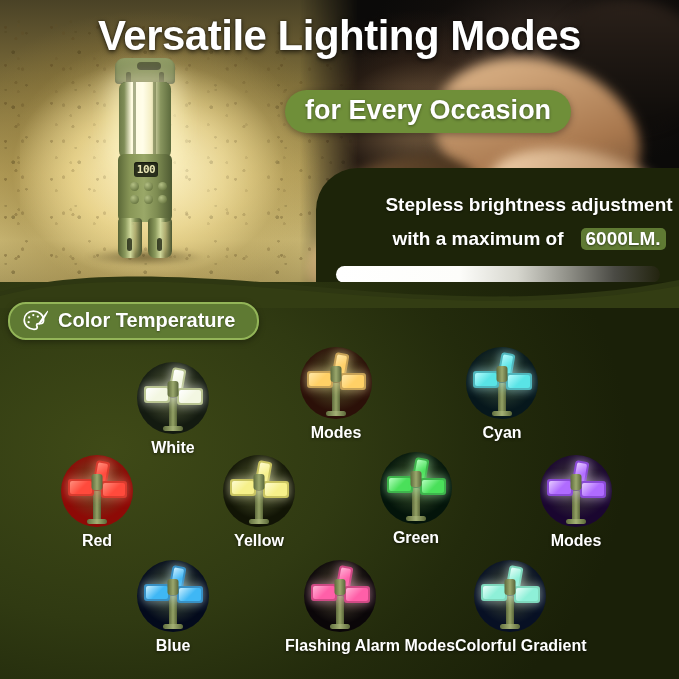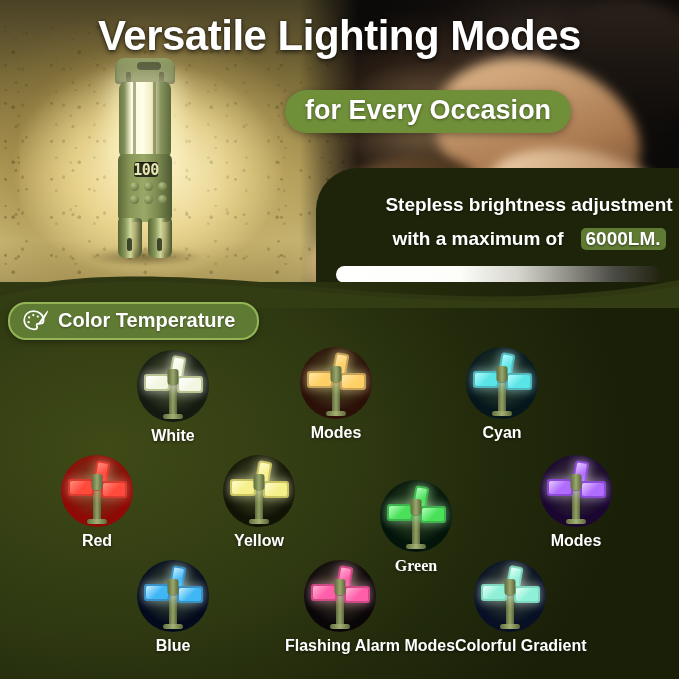--- a/index.html
+++ b/index.html
@@ -112,21 +112,21 @@
     background: linear-gradient(90deg,#5c6938 0%,#889657 22%,#9aa868 48%,#7e8c52 72%,#4e5a32 100%);
     border-radius: 6px;
   }
   .lan-screen {
     position: absolute; left: 16px; top: 8px; width: 24px; height: 15px;
     background: #2a2f1c; border-radius: 3px;
     display: flex; align-items: center; justify-content: center;
     box-shadow: inset 0 1px 2px rgba(0,0,0,.6);
   }
   .lan-screen span {
-    color: #e8e5b4; font-size: 15px; font-weight: bold;
+    color: #e8e5b4; font-size: 11px; font-weight: bold;
     font-family: "DejaVu Sans Mono", monospace; letter-spacing: -.5px;
   }
   .lan-keys {
     position: absolute; left: 12px; top: 28px;
     display: grid; grid-template-columns: repeat(3, 9px); grid-template-rows: repeat(2, 9px);
     gap: 4px 5px;
   }
   .lan-key { width: 9px; height: 9px; border-radius: 50%; background: radial-gradient(circle at 35% 30%, #b4c084, #6f7d47 70%, #4c5730); }
   .lan-legs { position: absolute; left: 11px; top: 160px; width: 54px; height: 40px; }
   .lan-leg {
@@ -365,21 +365,21 @@
       <path d="M10.5,1.2 C4.9,1.2 1.2,5.1 1.2,10 C1.2,15.3 5.6,19.4 11,19.4 C13.2,19.4 14.2,18.4 14.2,17.2 C14.2,16.3 13.6,15.8 13.6,15.0 C13.6,14.2 14.3,13.6 15.3,13.6 L17.1,13.6 C19.3,13.6 20.6,12.1 20.6,9.9 C20.6,5.1 16.2,1.2 10.5,1.2 Z" fill="none" stroke="#ffffff" stroke-width="1.7"></path>
       <circle cx="6.2" cy="7.4" r="1.15" fill="#ffffff"></circle>
       <circle cx="10.3" cy="5.1" r="1.15" fill="#ffffff"></circle>
       <circle cx="14.8" cy="6.6" r="1.15" fill="#ffffff"></circle>
       <circle cx="5.6" cy="12.2" r="1.15" fill="#ffffff"></circle>
       <path d="M24.3,1.0 C21.5,4.4 18.0,9.0 15.4,13.3 C14.9,14.1 16.3,15.0 16.9,14.3 C20.2,10.6 23.2,5.6 24.9,1.9 C25.2,1.2 24.7,0.6 24.3,1.0 Z" fill="#ffffff"></path>
     </svg>
     <span class="label">Color Temperature</span>
   </div>
 
-  <div class="swatch" style="left:118px; top:350px;">
+  <div class="swatch" style="left:118px; top:362px;">
       <div class="bulb" style="background: radial-gradient(circle at 50% 42%, rgba(255, 255, 255, 0.2) 0%, rgb(19, 26, 16) 62%, rgb(19, 26, 16) 100%);">
         <div class="pole"></div>
         <div class="foot"></div>
         <div class="panel top" style="background: rgb(185, 196, 146); box-shadow: rgba(255, 255, 255, 0.4) 0px 0px 9px 2px;">
           <div class="lens" style="background: linear-gradient(135deg, rgb(255, 255, 255) 0%, rgb(243, 247, 226) 55%, rgb(243, 247, 226) 100%);"></div>
         </div>
         <div class="panel left" style="background: rgb(185, 196, 146); box-shadow: rgba(255, 255, 255, 0.4) 0px 0px 9px 2px;">
           <div class="lens" style="background: linear-gradient(135deg, rgb(255, 255, 255) 0%, rgb(243, 247, 226) 55%, rgb(243, 247, 226) 100%);"></div>
         </div>
         <div class="panel right" style="background: rgb(185, 196, 146); box-shadow: rgba(255, 255, 255, 0.4) 0px 0px 9px 2px;">
@@ -451,21 +451,21 @@
         <div class="panel left" style="background: rgb(201, 196, 97); box-shadow: rgba(253, 251, 208, 0.4) 0px 0px 9px 2px;">
           <div class="lens" style="background: linear-gradient(135deg, rgb(253, 251, 208) 0%, rgb(246, 240, 138) 55%, rgb(246, 240, 138) 100%);"></div>
         </div>
         <div class="panel right" style="background: rgb(201, 196, 97); box-shadow: rgba(253, 251, 208, 0.4) 0px 0px 9px 2px;">
           <div class="lens" style="background: linear-gradient(135deg, rgb(253, 251, 208) 0%, rgb(246, 240, 138) 55%, rgb(246, 240, 138) 100%);"></div>
         </div>
         <div class="hub"></div>
       </div>
       <div class="cap">Yellow</div>
     </div>
-  <div class="swatch" style="left:361px; top:480px;font-family:Liberation Serif, serif;">
+  <div class="swatch" style="left:361px; top:452px;">
       <div class="bulb" style="background: radial-gradient(circle at 50% 42%, rgba(180, 255, 190, 0.2) 0%, rgb(3, 20, 10) 62%, rgb(3, 20, 10) 100%);">
         <div class="pole"></div>
         <div class="foot"></div>
         <div class="panel top" style="background: rgb(62, 180, 76); box-shadow: rgba(180, 255, 190, 0.4) 0px 0px 9px 2px;">
           <div class="lens" style="background: linear-gradient(135deg, rgb(180, 255, 190) 0%, rgb(74, 224, 90) 55%, rgb(74, 224, 90) 100%);"></div>
         </div>
         <div class="panel left" style="background: rgb(62, 180, 76); box-shadow: rgba(180, 255, 190, 0.4) 0px 0px 9px 2px;">
           <div class="lens" style="background: linear-gradient(135deg, rgb(180, 255, 190) 0%, rgb(74, 224, 90) 55%, rgb(74, 224, 90) 100%);"></div>
         </div>
         <div class="panel right" style="background: rgb(62, 180, 76); box-shadow: rgba(180, 255, 190, 0.4) 0px 0px 9px 2px;">

